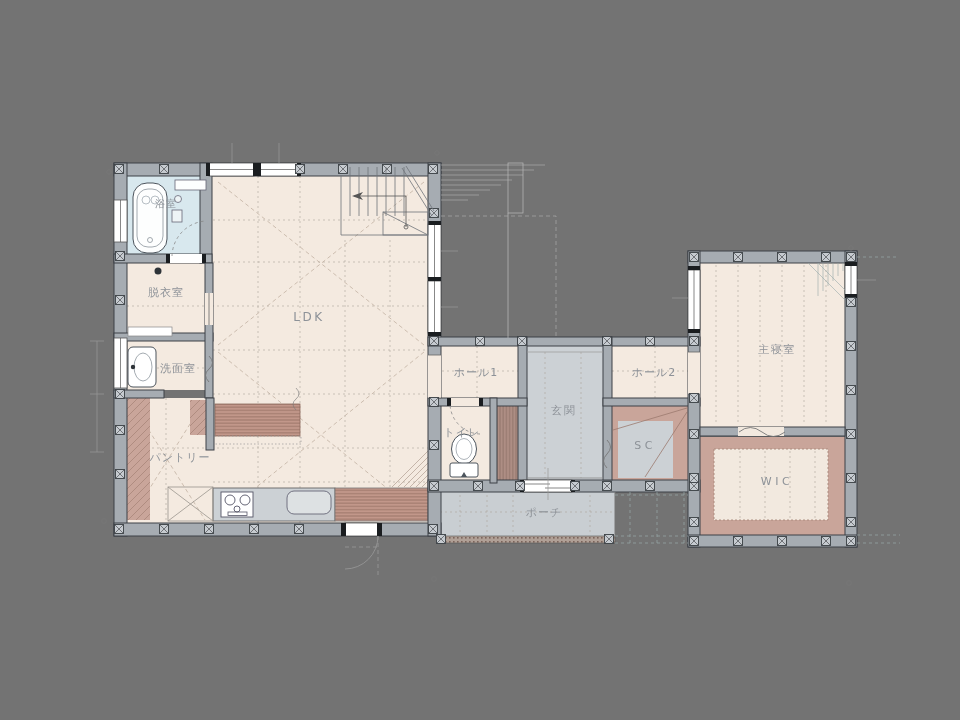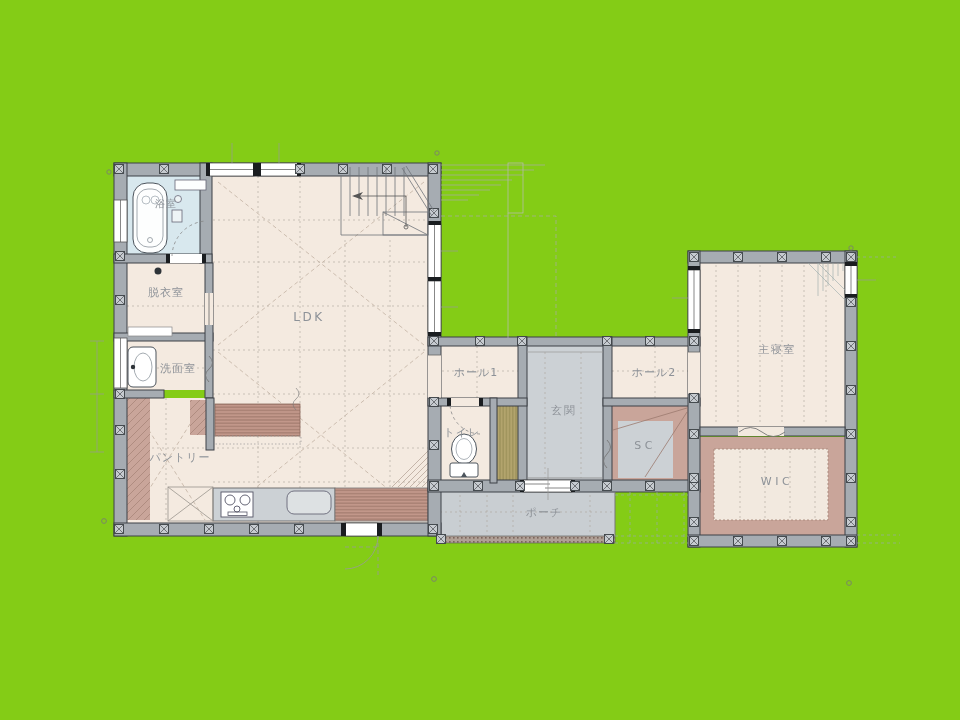--- a/index.html
+++ b/index.html
@@ -1,16 +1,16 @@
 <!DOCTYPE html>
 <html><head>
 <meta charset="utf-8">
 <style>
   html,body{margin:0;padding:0;background:#ffffff;}
-  .page{position:relative;width:960px;height:720px;background:#84cc16;overflow:hidden;
+  .page{position:relative;width:960px;height:720px;background:#737373;overflow:hidden;
         font-family:"DejaVu Sans","Liberation Sans",sans-serif;}
   svg text{font-family:"DejaVu Sans","Liberation Sans",sans-serif;}
 </style>
 </head>
 <body>
 
 <div class="page">
 <svg width="960" height="720" viewBox="0 0 960 720">
   <defs>
     <g id="post">

